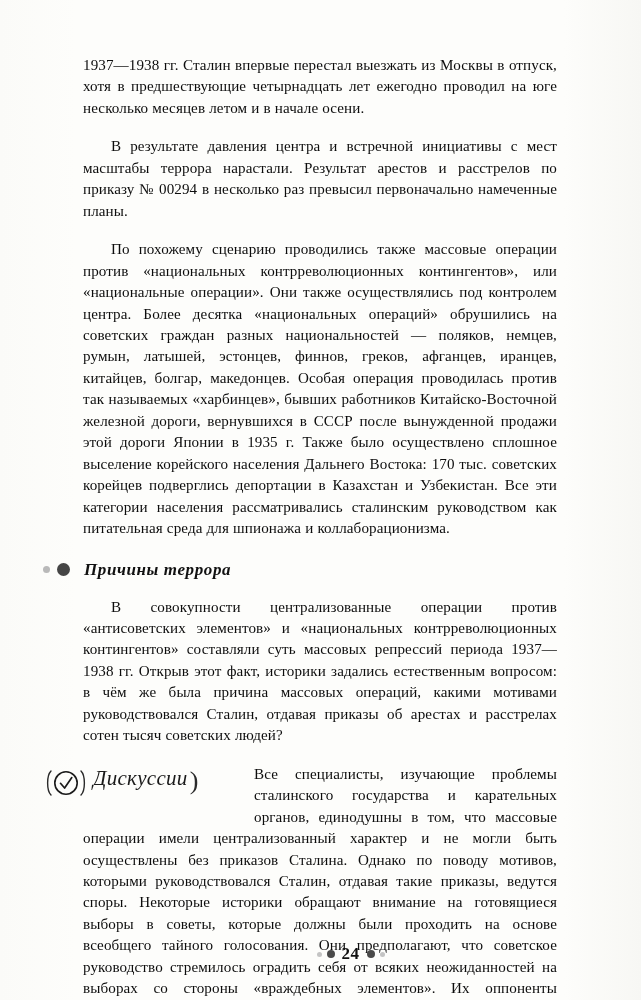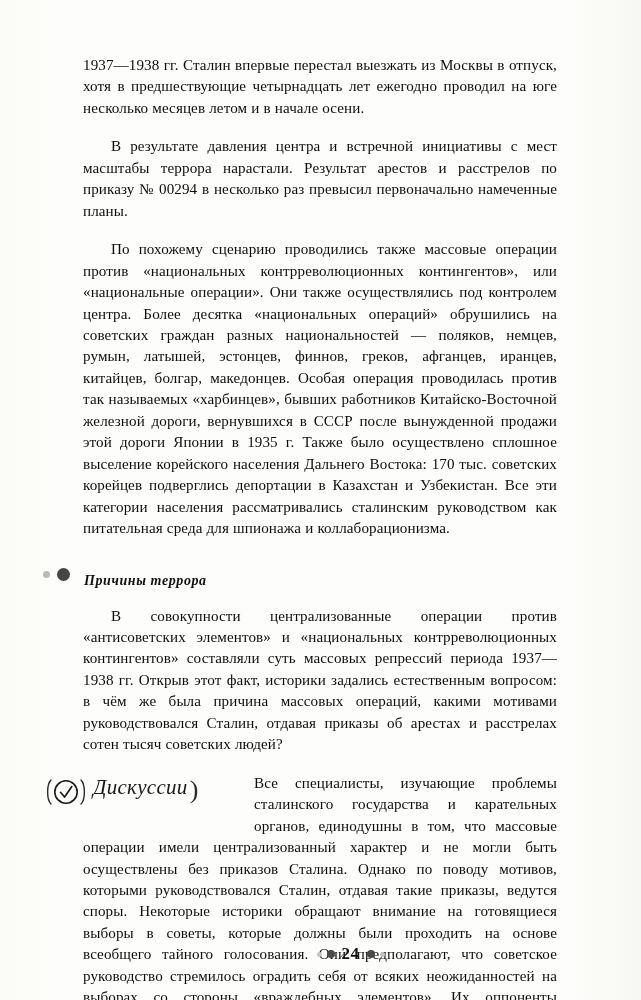--- a/index.html
+++ b/index.html
@@ -66,25 +66,24 @@
     width: 13px;
     height: 13px;
     border-radius: 50%;
     background: #454545;
     flex: 0 0 auto;
     margin-left: 7px;
   }
   .heading-text {
     font-style: italic;
     font-weight: bold;
-    font-size: 14px;
+    font-size: 17px;
     letter-spacing: 0.6px;
     margin-left: 14px;
     color: #111;
-    margin-top: 13px;
   }
 
   
   .discussion-block {
     position: relative;
     margin-top: 12px;
   }
   .discussion-marker {
     float: left;
     width: 206px;

